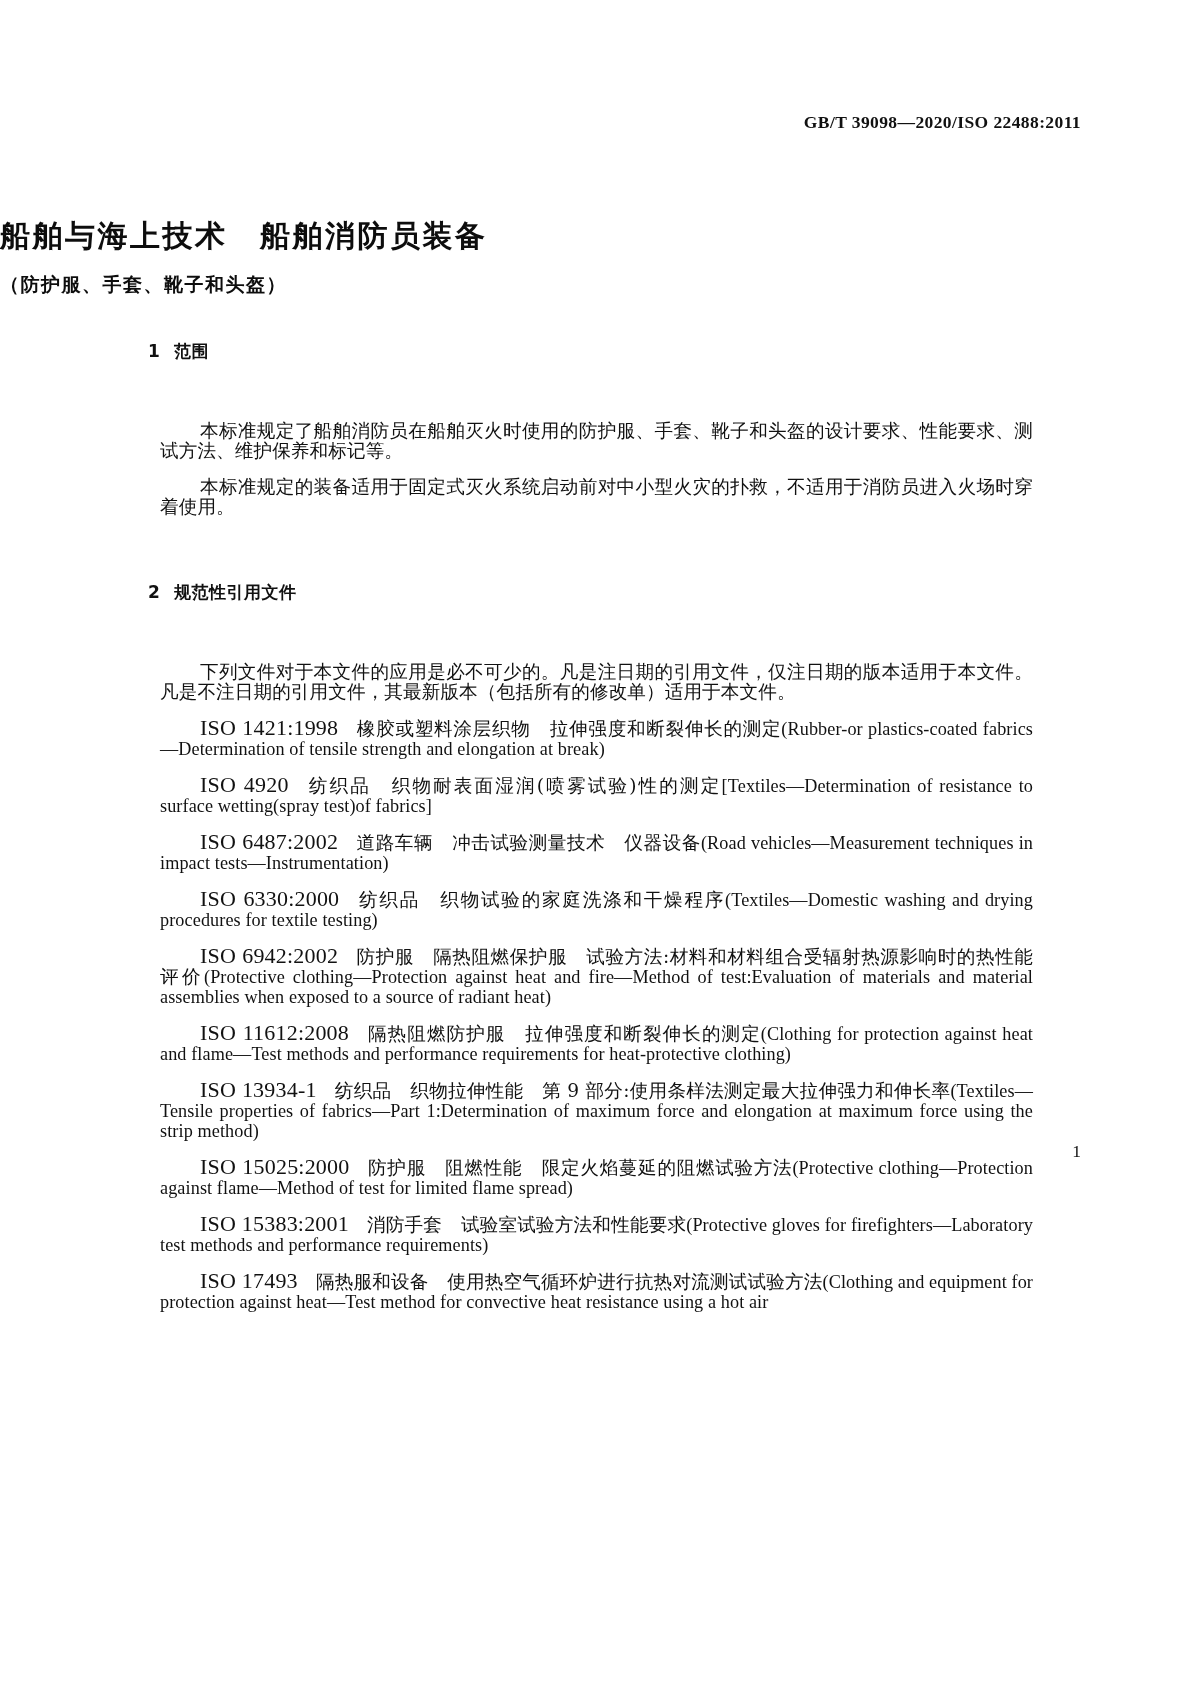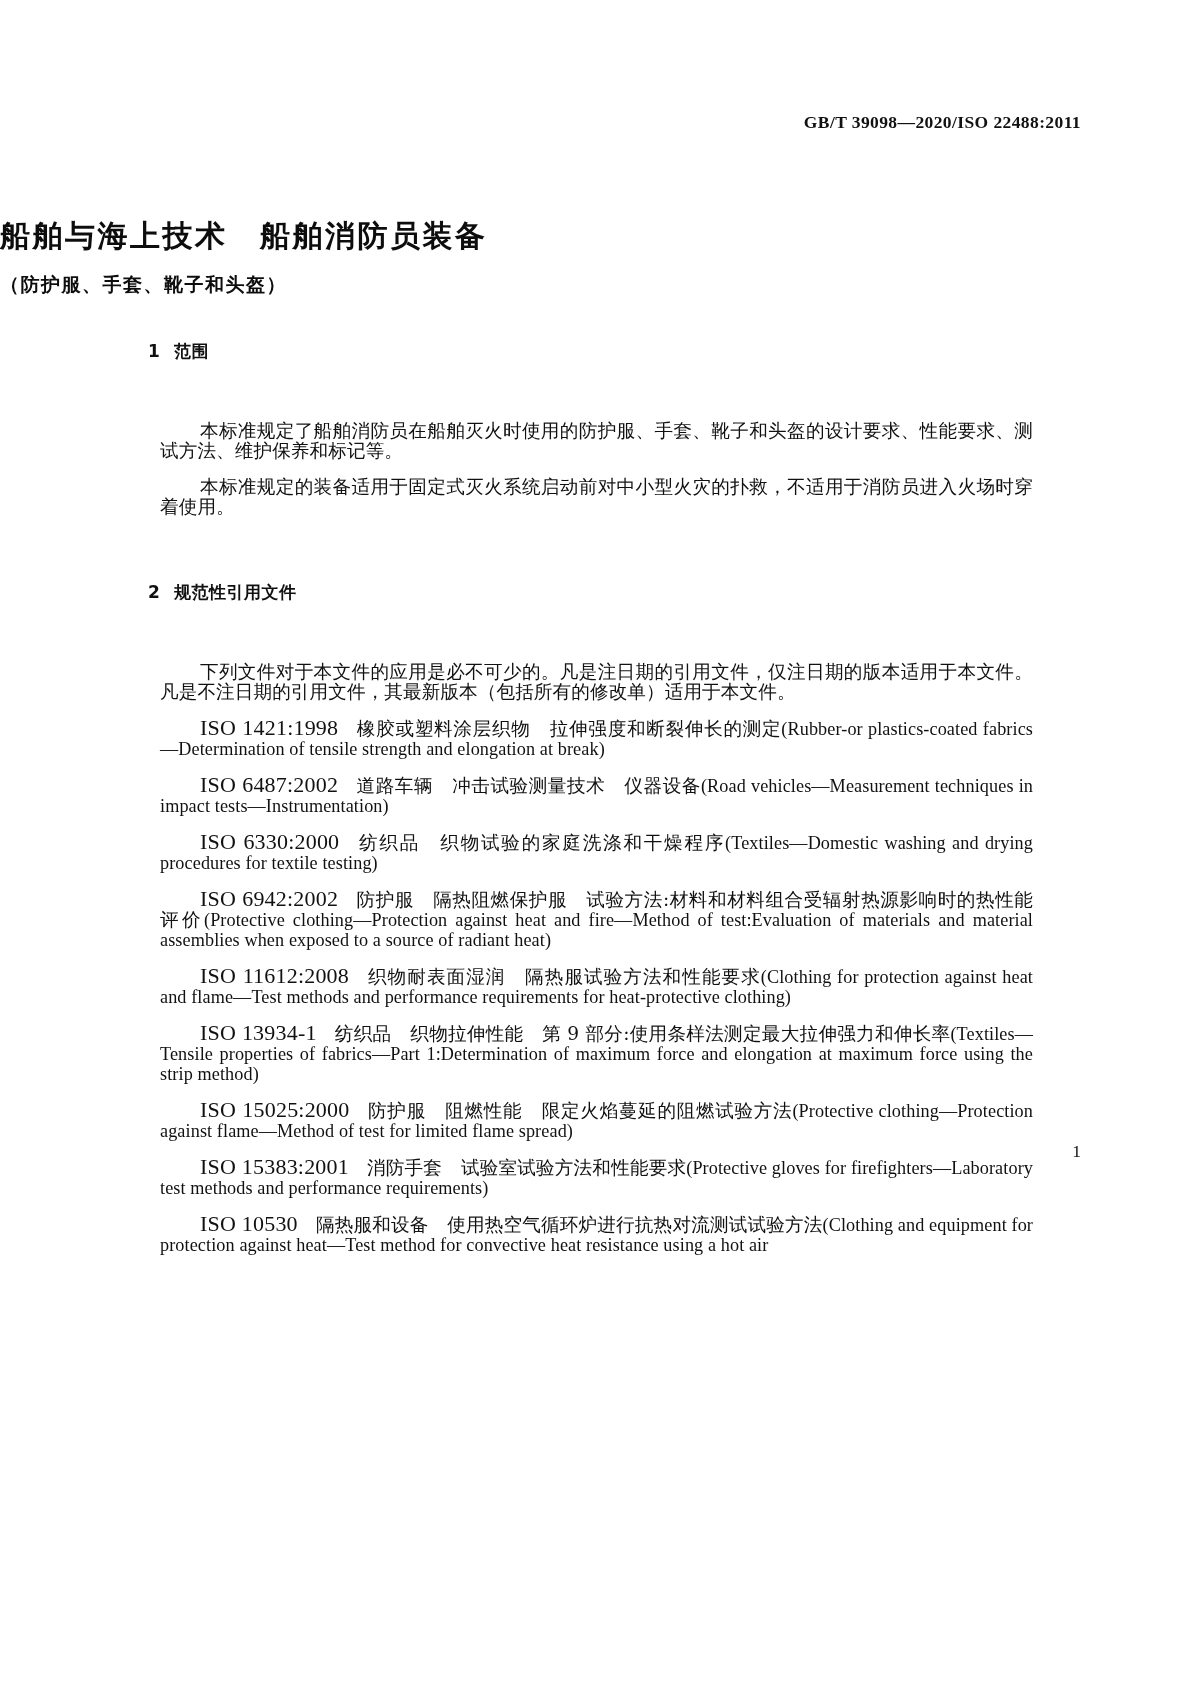--- a/index.html
+++ b/index.html
@@ -142,51 +142,54 @@
     </div>
     <div class="gap-after-heading"></div>
 
     <p class="para">下列文件对于本文件的应用是必不可少的。凡是注日期的引用文件，仅注日期的版本适用于本文件。凡是不注日期的引用文件，其最新版本（包括所有的修改单）适用于本文件。</p>
 
     <p class="para ref">
       <span class="isoref">ISO 1421:1998</span><span class="sp-l"></span><span>橡胶或塑料涂层织物　拉伸强度和断裂伸长的测定</span><span class="en">(Rubber-or plastics-coated fabrics—Determination of tensile strength and elongation at break)</span>
     </p>
 
 
+    <p class="para ref">
+      <span class="isoref">ISO 4920</span><span class="sp-l"></span><span>纺织品　织物耐表面湿润(喷雾试验)性的测定</span><span class="en">[Textiles—Determination of resistance to surface wetting(spray test)of fabrics]</span>
+    </p>
 
     <p class="para ref">
       <span class="isoref">ISO 6487:2002</span><span class="sp-l"></span><span>道路车辆　冲击试验测量技术　仪器设备</span><span class="en">(Road vehicles—Measurement techniques in impact tests—Instrumentation)</span>
     </p>
 
     <p class="para ref">
       <span class="isoref">ISO 6330:2000</span><span class="sp-l"></span><span>纺织品　织物试验的家庭洗涤和干燥程序</span><span class="en">(Textiles—Domestic washing and drying procedures for textile testing)</span>
     </p>
 
     <p class="para ref">
       <span class="isoref">ISO 6942:2002</span><span class="sp-l"></span><span>防护服　隔热阻燃保护服　试验方法:材料和材料组合受辐射热源影响时的热性能评价</span><span class="en">(Protective clothing—Protection against heat and fire—Method of test:Evaluation of materials and material assemblies when exposed to a source of radiant heat)</span>
     </p>
 
 
     <p class="para ref">
-      <span class="isoref">ISO 11612:2008</span><span class="sp-l"></span><span>织物耐表面湿润　隔热服试验方法和性能要求</span><span class="en">(Clothing for protection against heat and flame—Test methods and performance requirements for heat-protective clothing)</span>
+      <span class="isoref">ISO 11612:2008</span><span class="sp-l"></span><span>隔热阻燃防护服　拉伸强度和断裂伸长的测定</span><span class="en">(Clothing for protection against heat and flame—Test methods and performance requirements for heat-protective clothing)</span>
     </p>
 
     <p class="para ref">
       <span class="isoref">ISO 13934-1</span><span class="sp-l"></span><span>纺织品　织物拉伸性能　第 9 部分:使用条样法测定最大拉伸强力和伸长率</span><span class="en">(Textiles—Tensile properties of fabrics—Part 1:Determination of maximum force and elongation at maximum force using the strip method)</span>
     </p>
 
     <p class="para ref">
       <span class="isoref">ISO 15025:2000</span><span class="sp-l"></span><span>防护服　阻燃性能　限定火焰蔓延的阻燃试验方法</span><span class="en">(Protective clothing—Protection against flame—Method of test for limited flame spread)</span>
     </p>
 
     <p class="para ref">
       <span class="isoref">ISO 15383:2001</span><span class="sp-l"></span><span>消防手套　试验室试验方法和性能要求</span><span class="en">(Protective gloves for firefighters—Laboratory test methods and performance requirements)</span>
     </p>
 
     <p class="para ref">
-      <span class="isoref">ISO 10530</span><span class="sp-l"></span><span>隔热服和设备　使用热空气循环炉进行抗热对流测试试验方法</span><span class="en">(Clothing and equipment for protection against heat—Test method for convective heat resistance using a hot air</span>
+      <span class="isoref">ISO 17493</span><span class="sp-l"></span><span>隔热服和设备　使用热空气循环炉进行抗热对流测试试验方法</span><span class="en">(Clothing and equipment for protection against heat—Test method for convective heat resistance using a hot air</span>
     </p>
 
   </div>
 
   <div class="folio">1</div>
 
 </div>
 
 </body></html>

